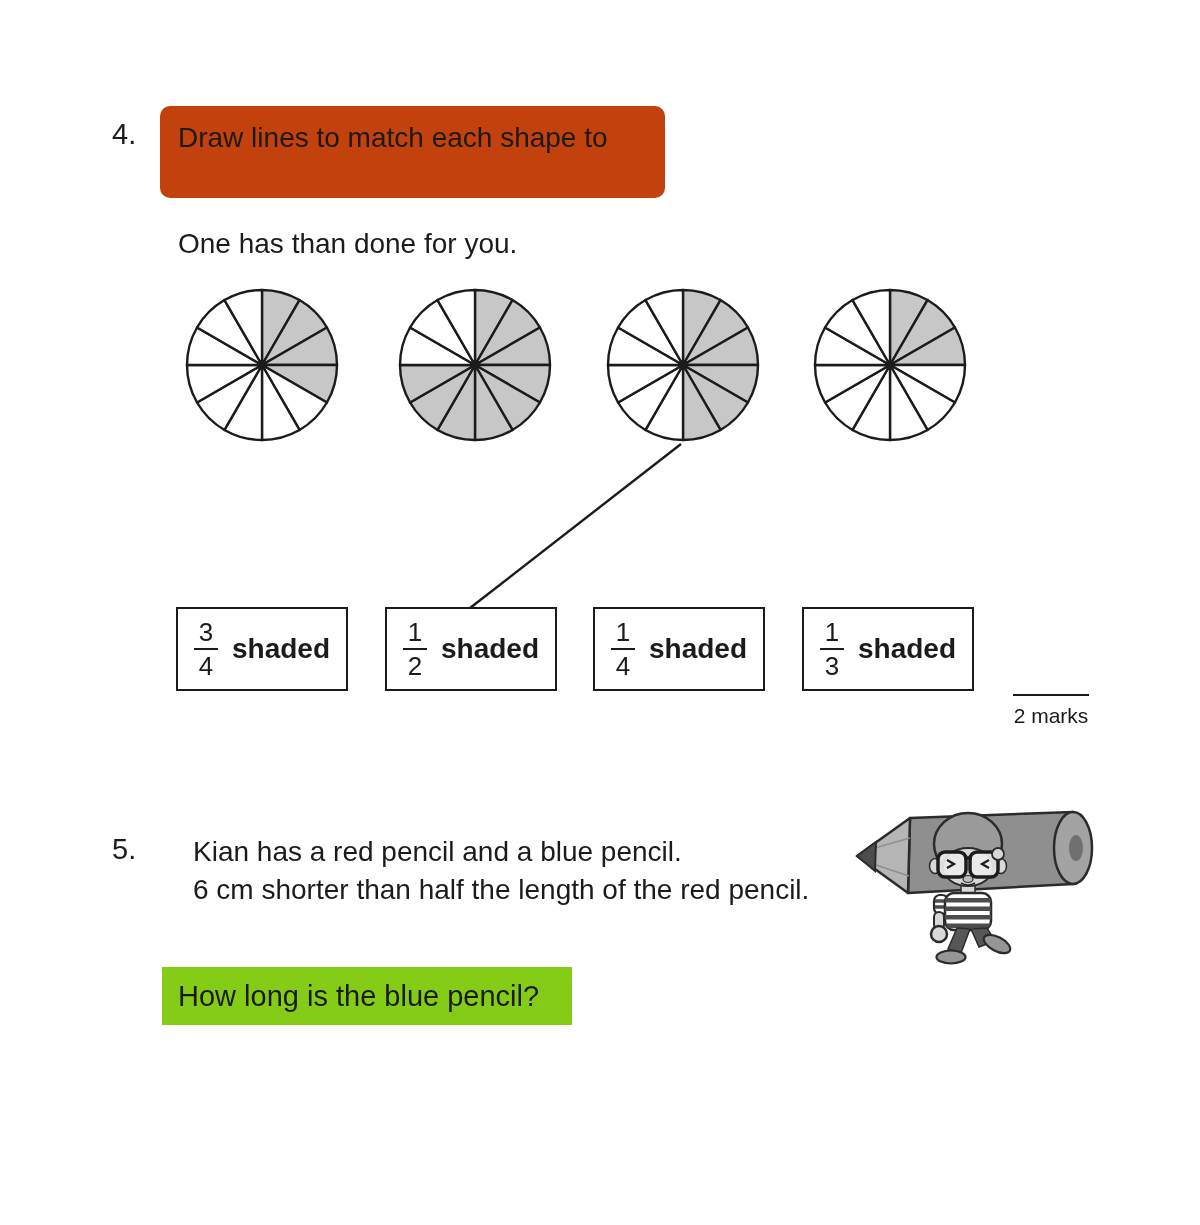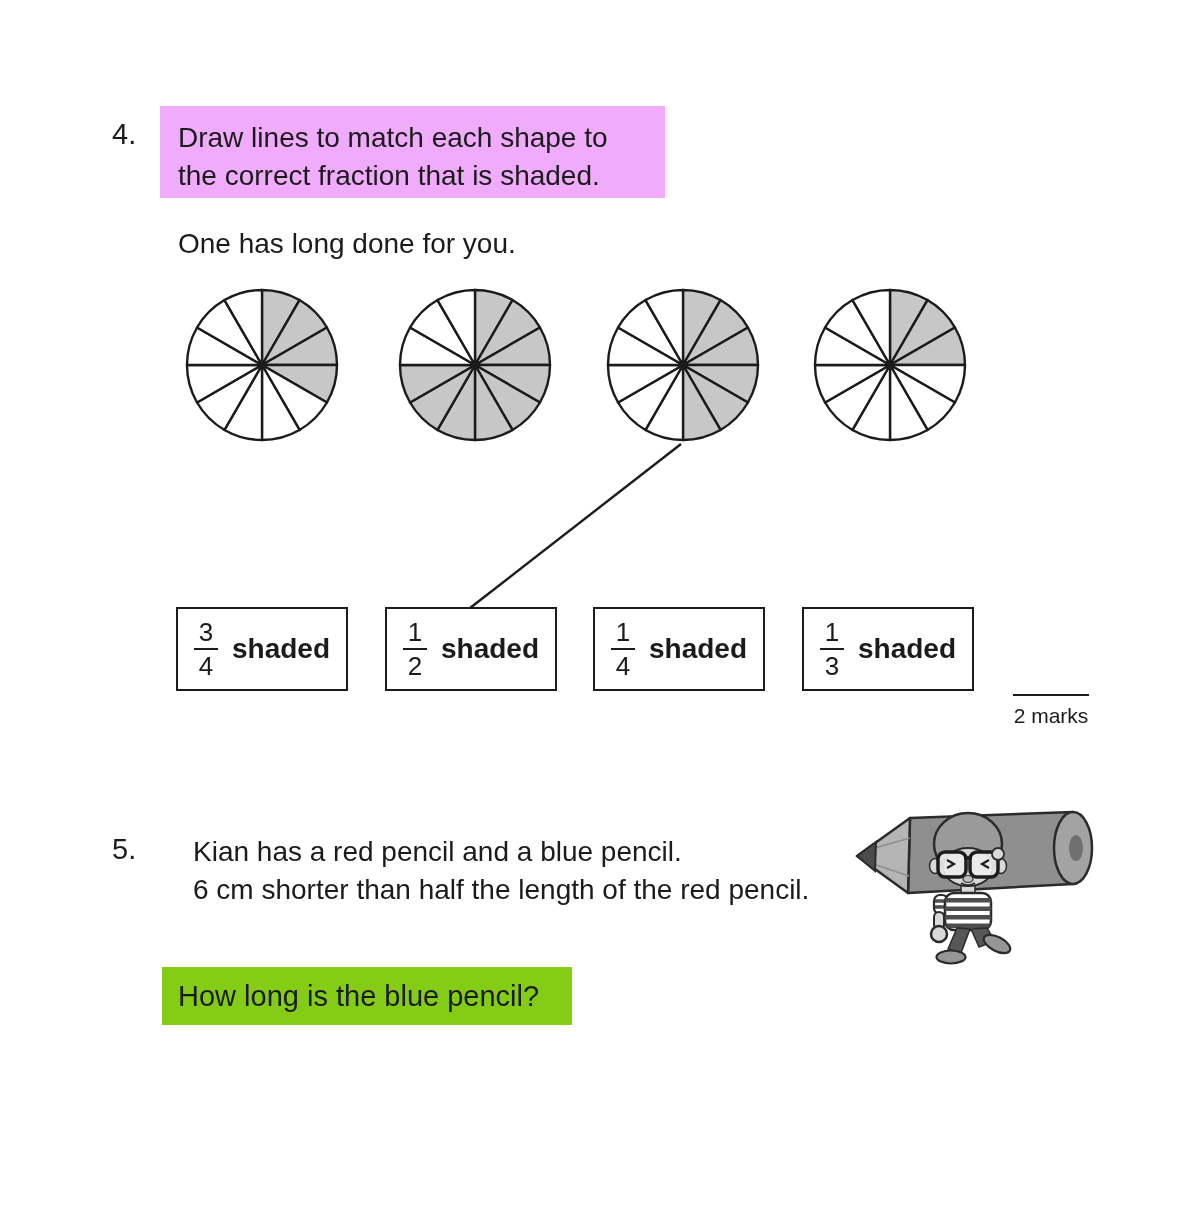--- a/index.html
+++ b/index.html
@@ -32,26 +32,25 @@
   .q5-question { font-size:29px; line-height:58px; padding-left:16px; white-space:pre; }
   .illustration-svg { left:830px; top:792px; width:275px; height:185px; }
 </style>
 </head>
 <body>
 
 <div class="page">
 
   <div class="abs qnum" style="left:112px; top:118px;">4.</div>
 
-  <div class="abs highlight prompt-block" style="background: #f0abfc;">
+  <div class="abs highlight prompt-block" style="background: #c2410c; border-radius: 10px;">
     <div class="prompt-line">Draw lines to match each shape to</div>
-    <div class="prompt-line">the correct fraction that is shaded.</div>
   </div>
 
-  <div class="abs instruction">One has long done for you.</div>
+  <div class="abs instruction">One has than done for you.</div>
 
   <div>
       <svg viewBox="-80 -80 160 160" class="circle-svg" style="left: 182px; top: 285px;">
         <path d="M0,0 L0.00,-75.00 A75,75 0 0 1 37.50,-64.95 Z" fill="#c7c7c7" stroke="#1b1b1b" stroke-width="2.4" stroke-linejoin="round"></path>
         <path d="M0,0 L37.50,-64.95 A75,75 0 0 1 64.95,-37.50 Z" fill="#c7c7c7" stroke="#1b1b1b" stroke-width="2.4" stroke-linejoin="round"></path>
         <path d="M0,0 L64.95,-37.50 A75,75 0 0 1 75.00,0.00 Z" fill="#c7c7c7" stroke="#1b1b1b" stroke-width="2.4" stroke-linejoin="round"></path>
         <path d="M0,0 L75.00,0.00 A75,75 0 0 1 64.95,37.50 Z" fill="#c7c7c7" stroke="#1b1b1b" stroke-width="2.4" stroke-linejoin="round"></path>
         <path d="M0,0 L64.95,37.50 A75,75 0 0 1 37.50,64.95 Z" fill="#ffffff" stroke="#1b1b1b" stroke-width="2.4" stroke-linejoin="round"></path>
         <path d="M0,0 L37.50,64.95 A75,75 0 0 1 0.00,75.00 Z" fill="#ffffff" stroke="#1b1b1b" stroke-width="2.4" stroke-linejoin="round"></path>
         <path d="M0,0 L0.00,75.00 A75,75 0 0 1 -37.50,64.95 Z" fill="#ffffff" stroke="#1b1b1b" stroke-width="2.4" stroke-linejoin="round"></path>

